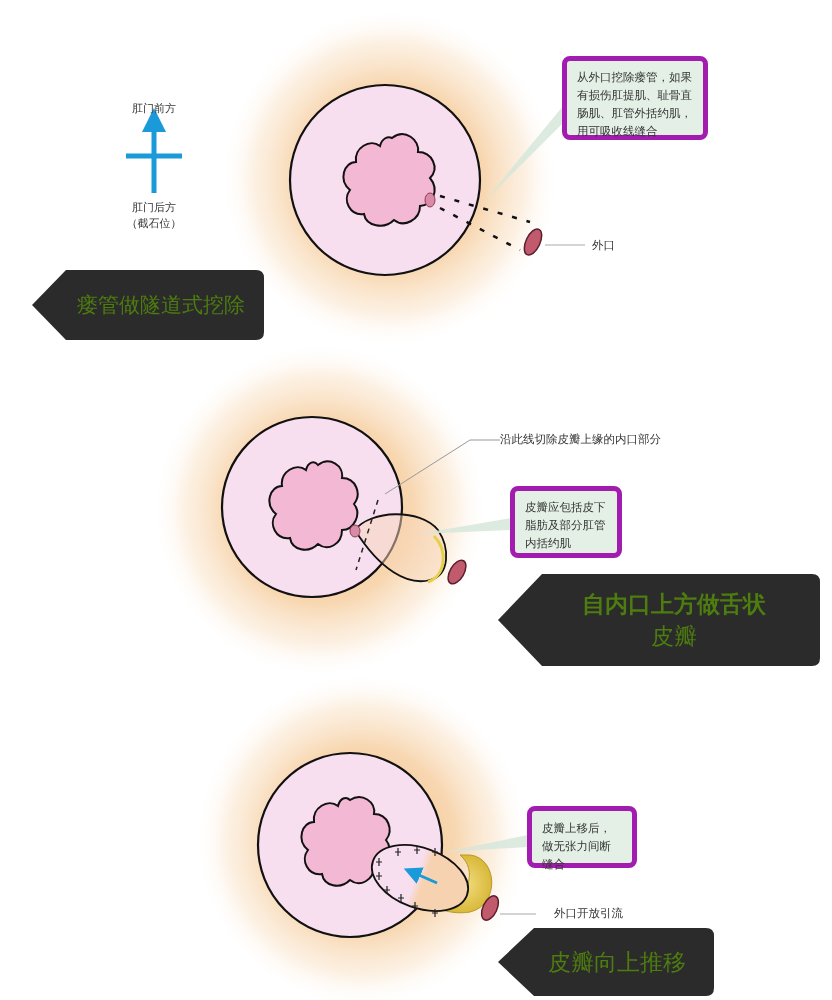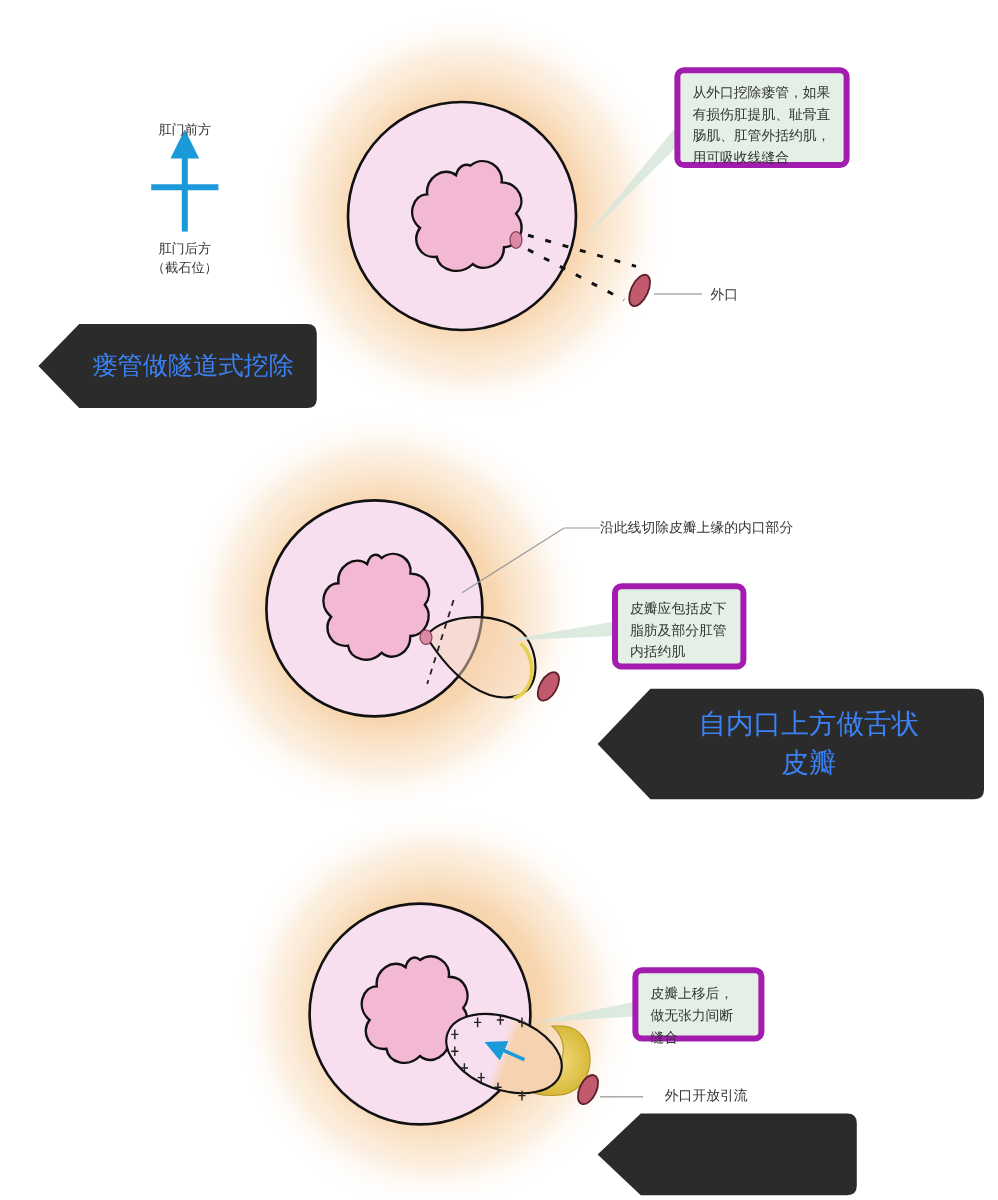--- a/index.html
+++ b/index.html
@@ -3,21 +3,21 @@
   <meta charset="utf-8">
   <style>
     html, body { margin: 0; padding: 0; background: #ffffff; }
     body { width: 832px; height: 1000px; position: relative; overflow: hidden;
            font-family: "DejaVu Sans", "Liberation Sans", sans-serif; }
     .layer { position: absolute; left: 0; top: 0; }
     .orient { position: absolute; text-align: center; color: #333; font-size: 11px; line-height: 16px; }
     .callout { position: absolute; background: #e4f0e6; border: 5px solid #a21caf; border-radius: 8px;
                color: #333; font-size: 11.5px; line-height: 18px; padding: 7px 10px; box-sizing: border-box; }
     .label { position: absolute; color: #333; font-size: 11.5px; white-space: nowrap; }
-    .banner { position: absolute; color: #3b82f6; display: flex; align-items: center; justify-content: center;
+    .banner { position: absolute; color: #4d7c0f; display: flex; align-items: center; justify-content: center;
               text-align: center; }
     .banner svg { position: absolute; left: 0; top: 0; }
     .banner span { position: relative; }
   </style>
 </head>
 <body>
 
 <svg class="layer" width="832" height="1000" viewBox="0 0 832 1000">
   <defs>
     <radialGradient id="halo" cx="50%" cy="50%" r="50%">
@@ -118,23 +118,24 @@
     </svg>
   <span style="margin-left:26px;">瘘管做隧道式挖除</span>
 </div>
 
 <div class="label" style="left:500px; top:432px;">沿此线切除皮瓣上缘的内口部分</div>
 <div class="callout" style="left:510px; top:486px; width:112px; height:72px;">皮瓣应包括皮下脂肪及部分肛管内括约肌</div>
 <div class="banner" style="left:496px; top:572px; width:326px; height:96px; font-size:23px; line-height:32px; flex-direction:column;">
   <svg width="326" height="96">
       <path d="M46,2 L316,2 Q324,2 324,10 L324,86 Q324,94 316,94 L46,94 L2,48 Z" fill="#2b2b2b"></path>
     </svg>
-  <span style="margin-left:30px;">自内口上方做舌状</span>
+  <span style="margin-left:30px;font-weight:bold;">自内口上方做舌状</span>
   <span style="margin-left:30px;">皮瓣</span>
 </div>
 
 <div class="callout" style="left:527px; top:806px; width:110px; height:62px; padding-top:8px;">皮瓣上移后，做无张力间断缝合</div>
 <div class="label" style="left:538px; top:906px;margin-left:16px;">外口开放引流</div>
 <div class="banner" style="left:496px; top:926px; width:220px; height:72px; font-size:23px;">
   <svg width="220" height="72">
       <path d="M38,2 L210,2 Q218,2 218,10 L218,62 Q218,70 210,70 L38,70 L2,36 Z" fill="#2b2b2b"></path>
     </svg>
+  <span style="margin-left:22px;">皮瓣向上推移</span>
 </div>
 
 </body></html>

